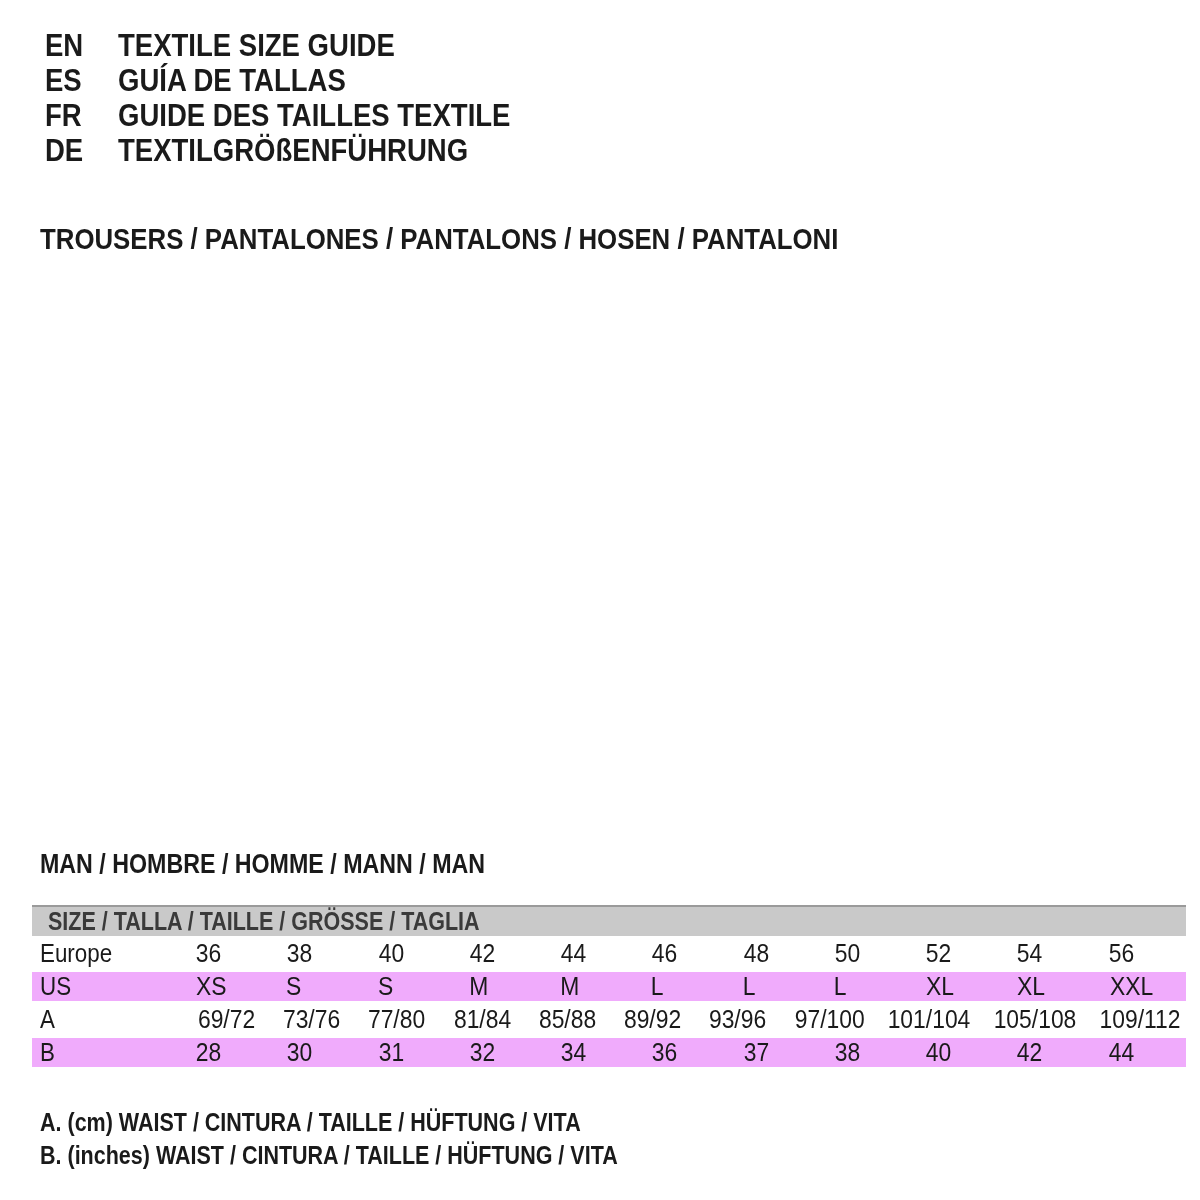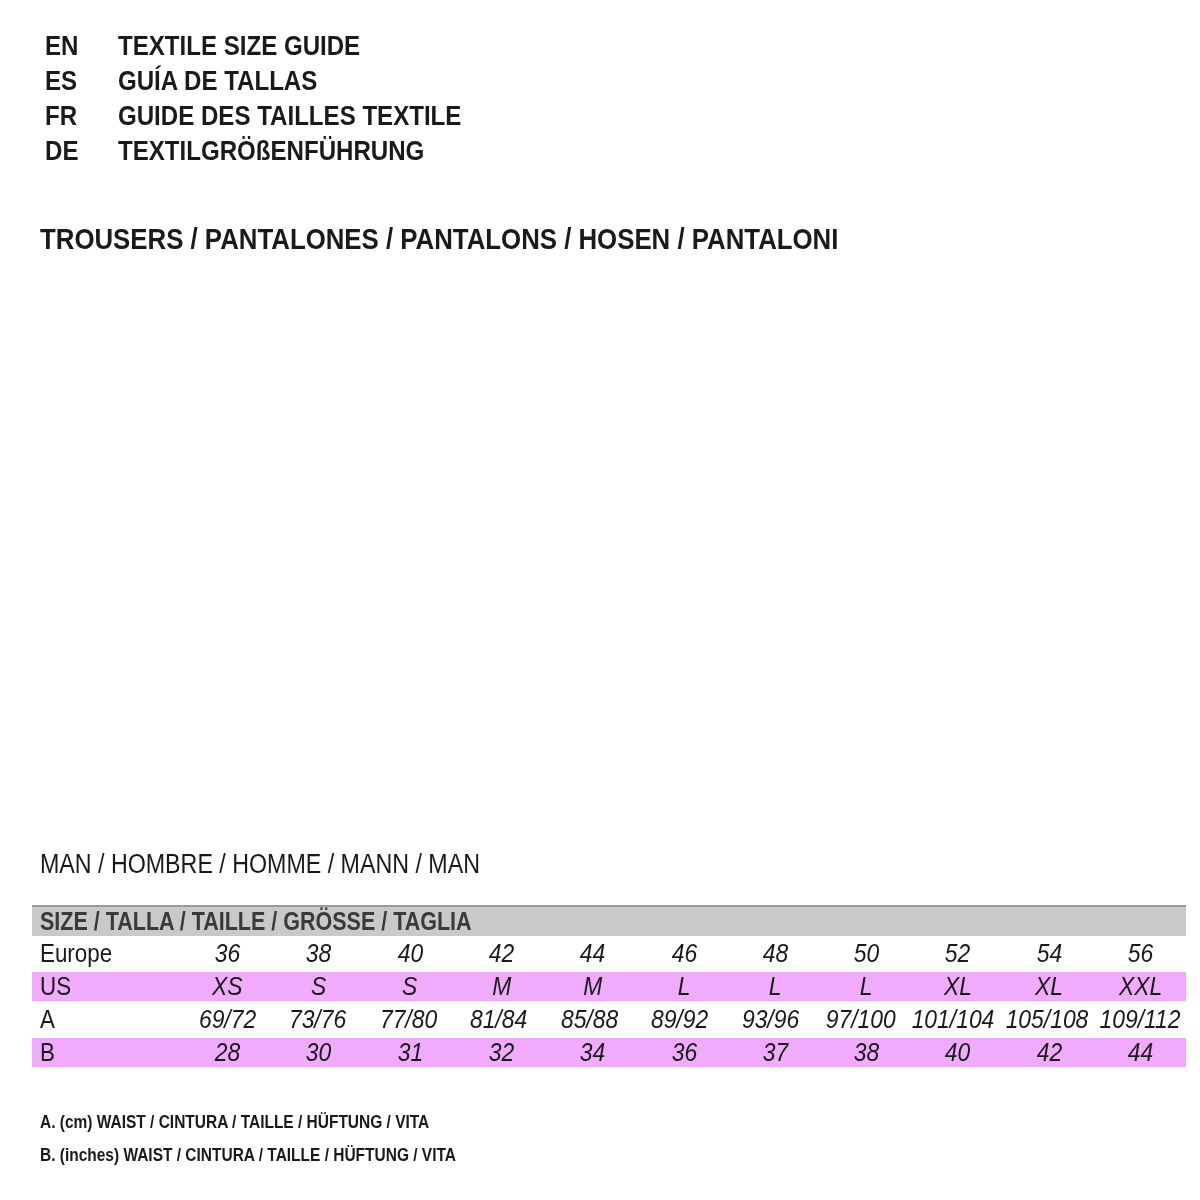--- a/index.html
+++ b/index.html
@@ -5,46 +5,46 @@
   html,body{margin:0;padding:0;background:#ffffff;}
   .page{
     position:relative;width:1200px;height:1200px;background:#ffffff;
     font-family:"Liberation Sans", sans-serif;color:#1a1a1a;overflow:hidden;
   }
   .cond{display:inline-block;transform:scaleX(0.86);transform-origin:0 50%;white-space:nowrap;}
   .condc{display:inline-block;transform:scaleX(0.88);transform-origin:50% 50%;white-space:nowrap;}
 
   
   .lang-list{position:absolute;left:45px;top:28px;}
-  .lang-row{display:flex;height:35px;align-items:center;font-weight:bold;font-size:28px;}
+  .lang-row{display:flex;height:35px;align-items:center;font-weight:bold;font-size:32px;}
   .lang-code{width:73px;}
   
   .garment-heading{position:absolute;left:40px;top:222px;font-weight:bold;font-size:30px;text-align:right;}
   
-  .section-heading{position:absolute;left:40px;top:849px;font-weight:normal;font-size:27px;}
+  .section-heading{position:absolute;left:40px;top:849px;font-weight:bold;font-size:27px;}
 
   
   .figure-wrap{position:absolute;left:848px;top:18px;width:330px;height:760px;}
 
   
   .size-table{position:absolute;left:32px;top:905px;width:1154px;}
   .thead{
     height:31px;background:#c9c9c9;border-top:2px solid #9a9a9a;
-    display:flex;align-items:center;padding-left:8px;box-sizing:border-box;
+    display:flex;align-items:center;padding-left:16px;box-sizing:border-box;
     font-weight:bold;font-size:25px;color:#3a3a3a;margin-bottom:3px;
   }
-  .trow{display:flex;height:29px;margin-bottom:4px;align-items:center;font-size:26px;}
+  .trow{display:flex;height:29px;margin-bottom:4px;align-items:center;font-size:26px;gap:12px;}
   .trow:nth-of-type(odd){background:#ebebeb;}   
   .trow.r0,.trow.r2{background:#ffffff;}
   .trow.r1,.trow.r3{background:#f0abfc;}
   .tlabel{width:150px;padding-left:8px;box-sizing:border-box;}
-  .tcell{flex:1;text-align:center;font-style:italic;}
+  .tcell{flex:1;text-align:left;}
 
   
-  .footnotes{position:absolute;left:40px;top:1106px;font-weight:bold;font-size:18px;line-height:33px;}
+  .footnotes{position:absolute;left:40px;top:1106px;font-weight:bold;font-size:25px;line-height:33px;}
 </style>
 </head>
 <body>
 
 <div class="page">
 
   <div class="lang-list">
     <div class="lang-row">
       <span class="lang-code"><span class="cond">EN</span></span>
       <span class="cond">TEXTILE SIZE GUIDE</span>

